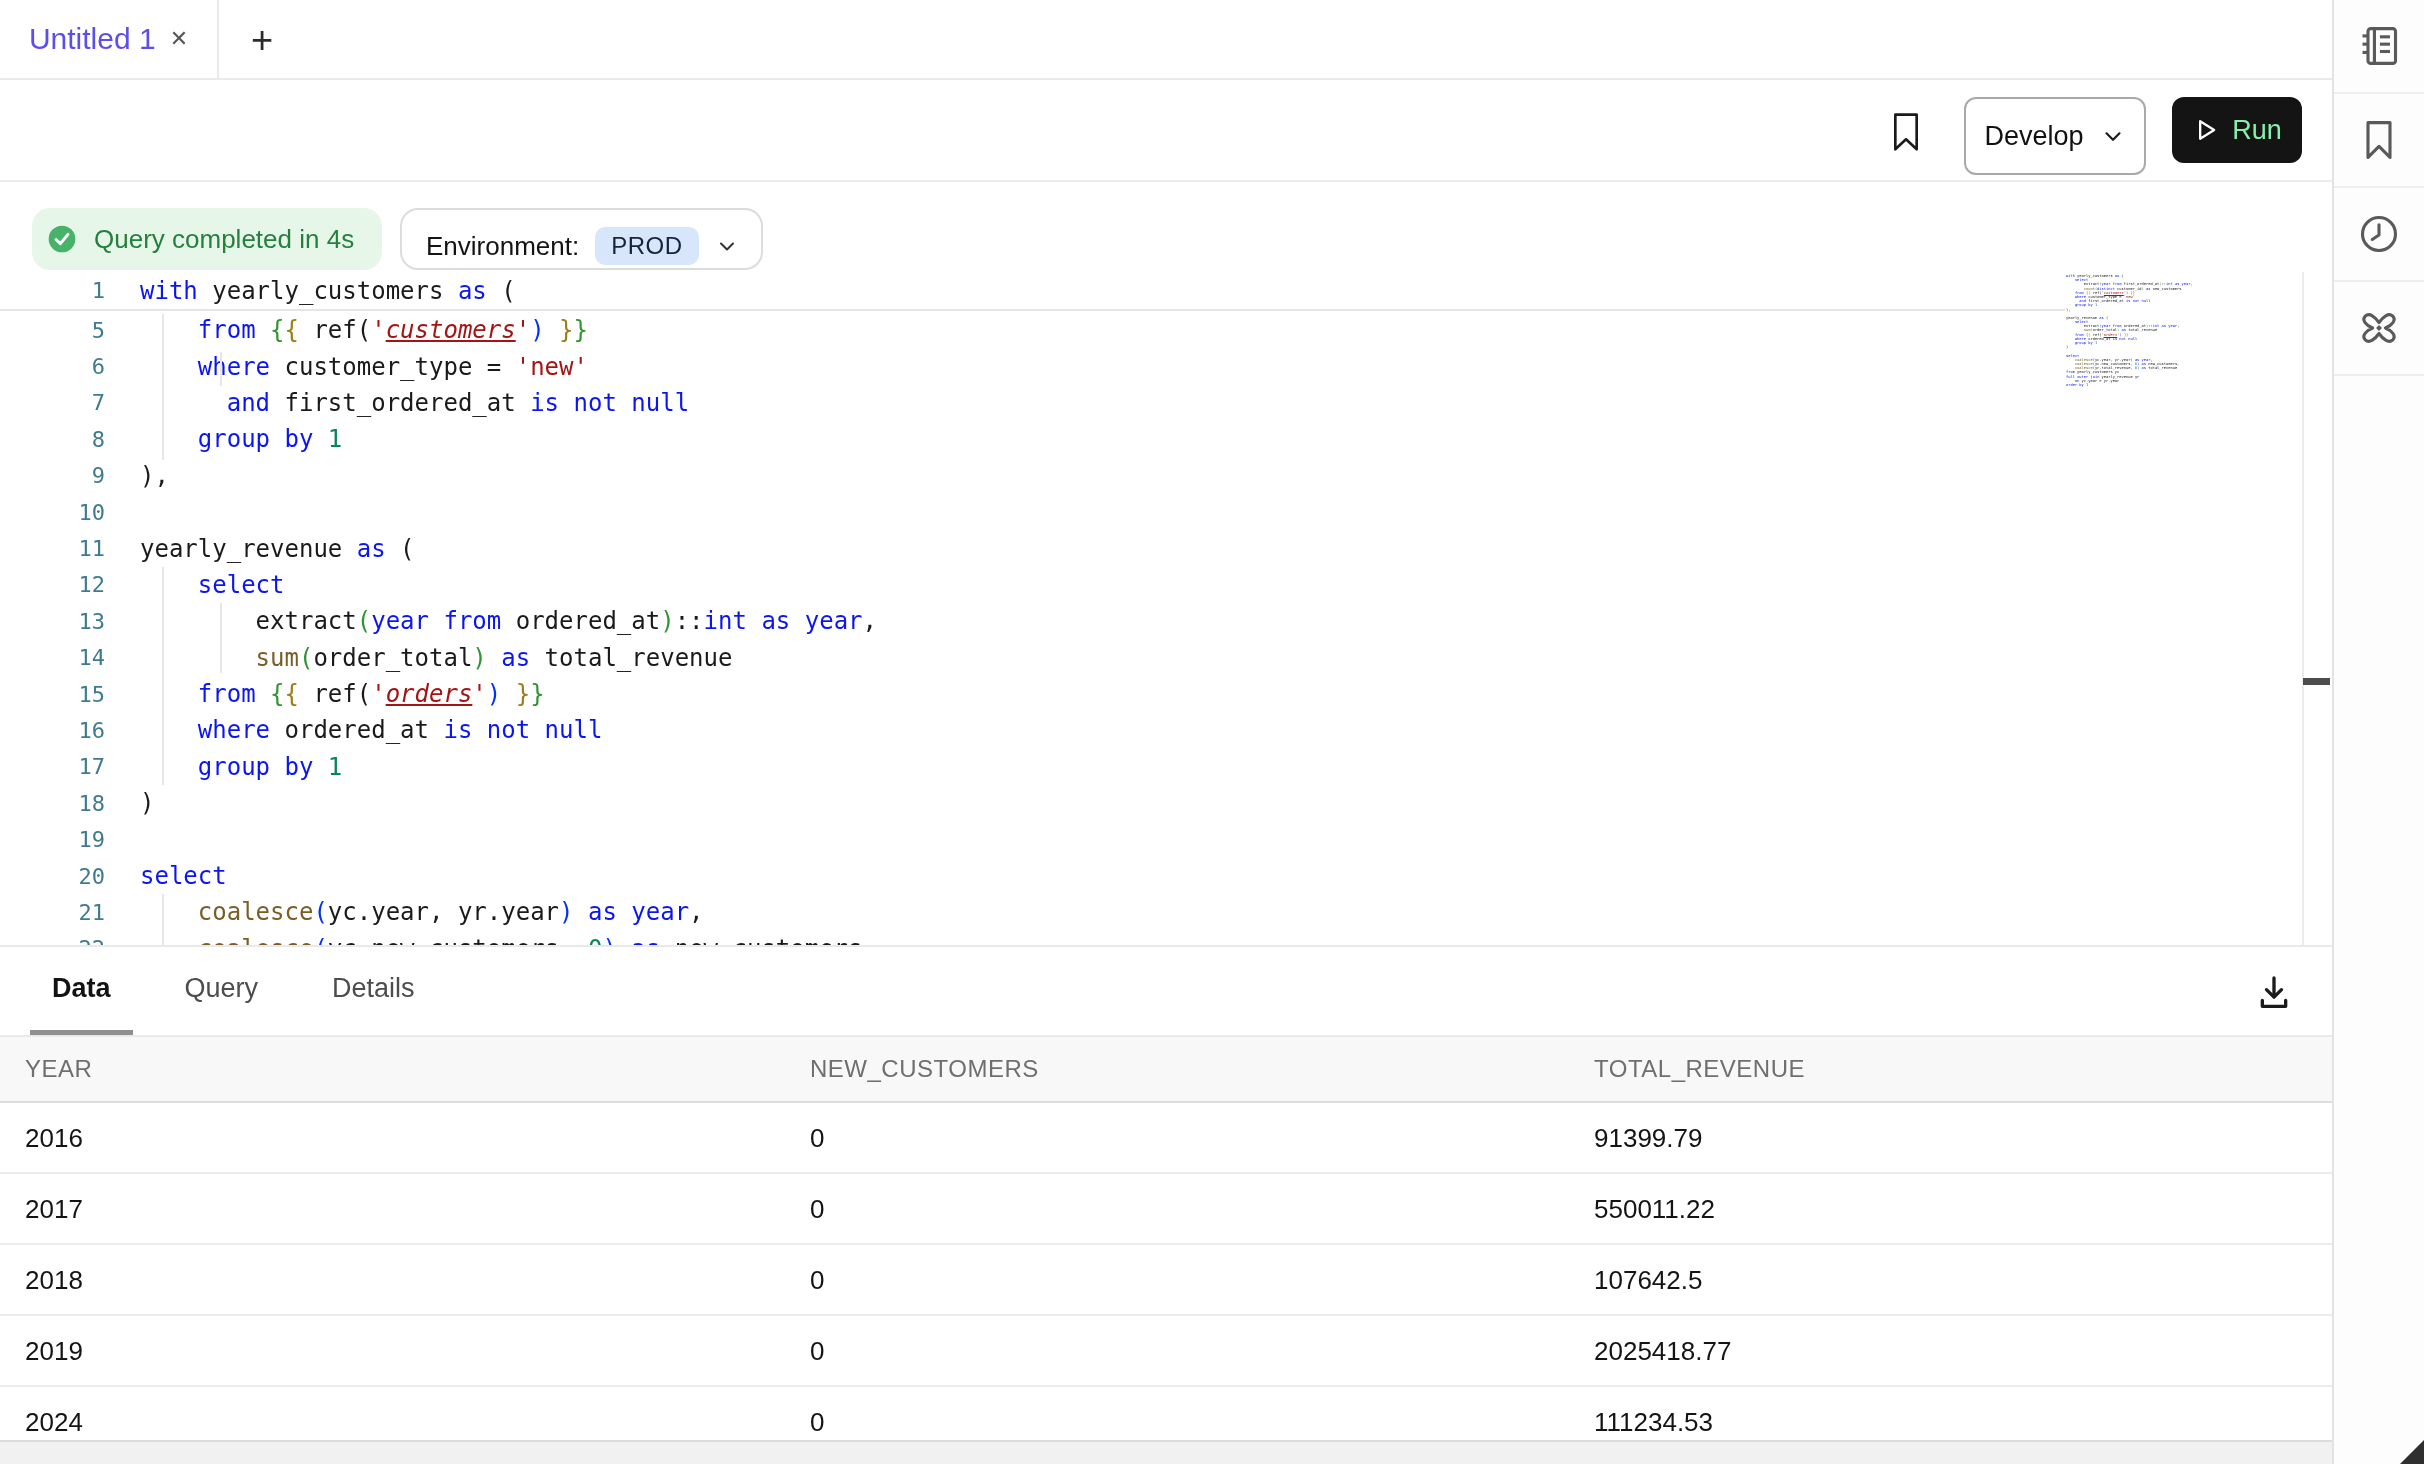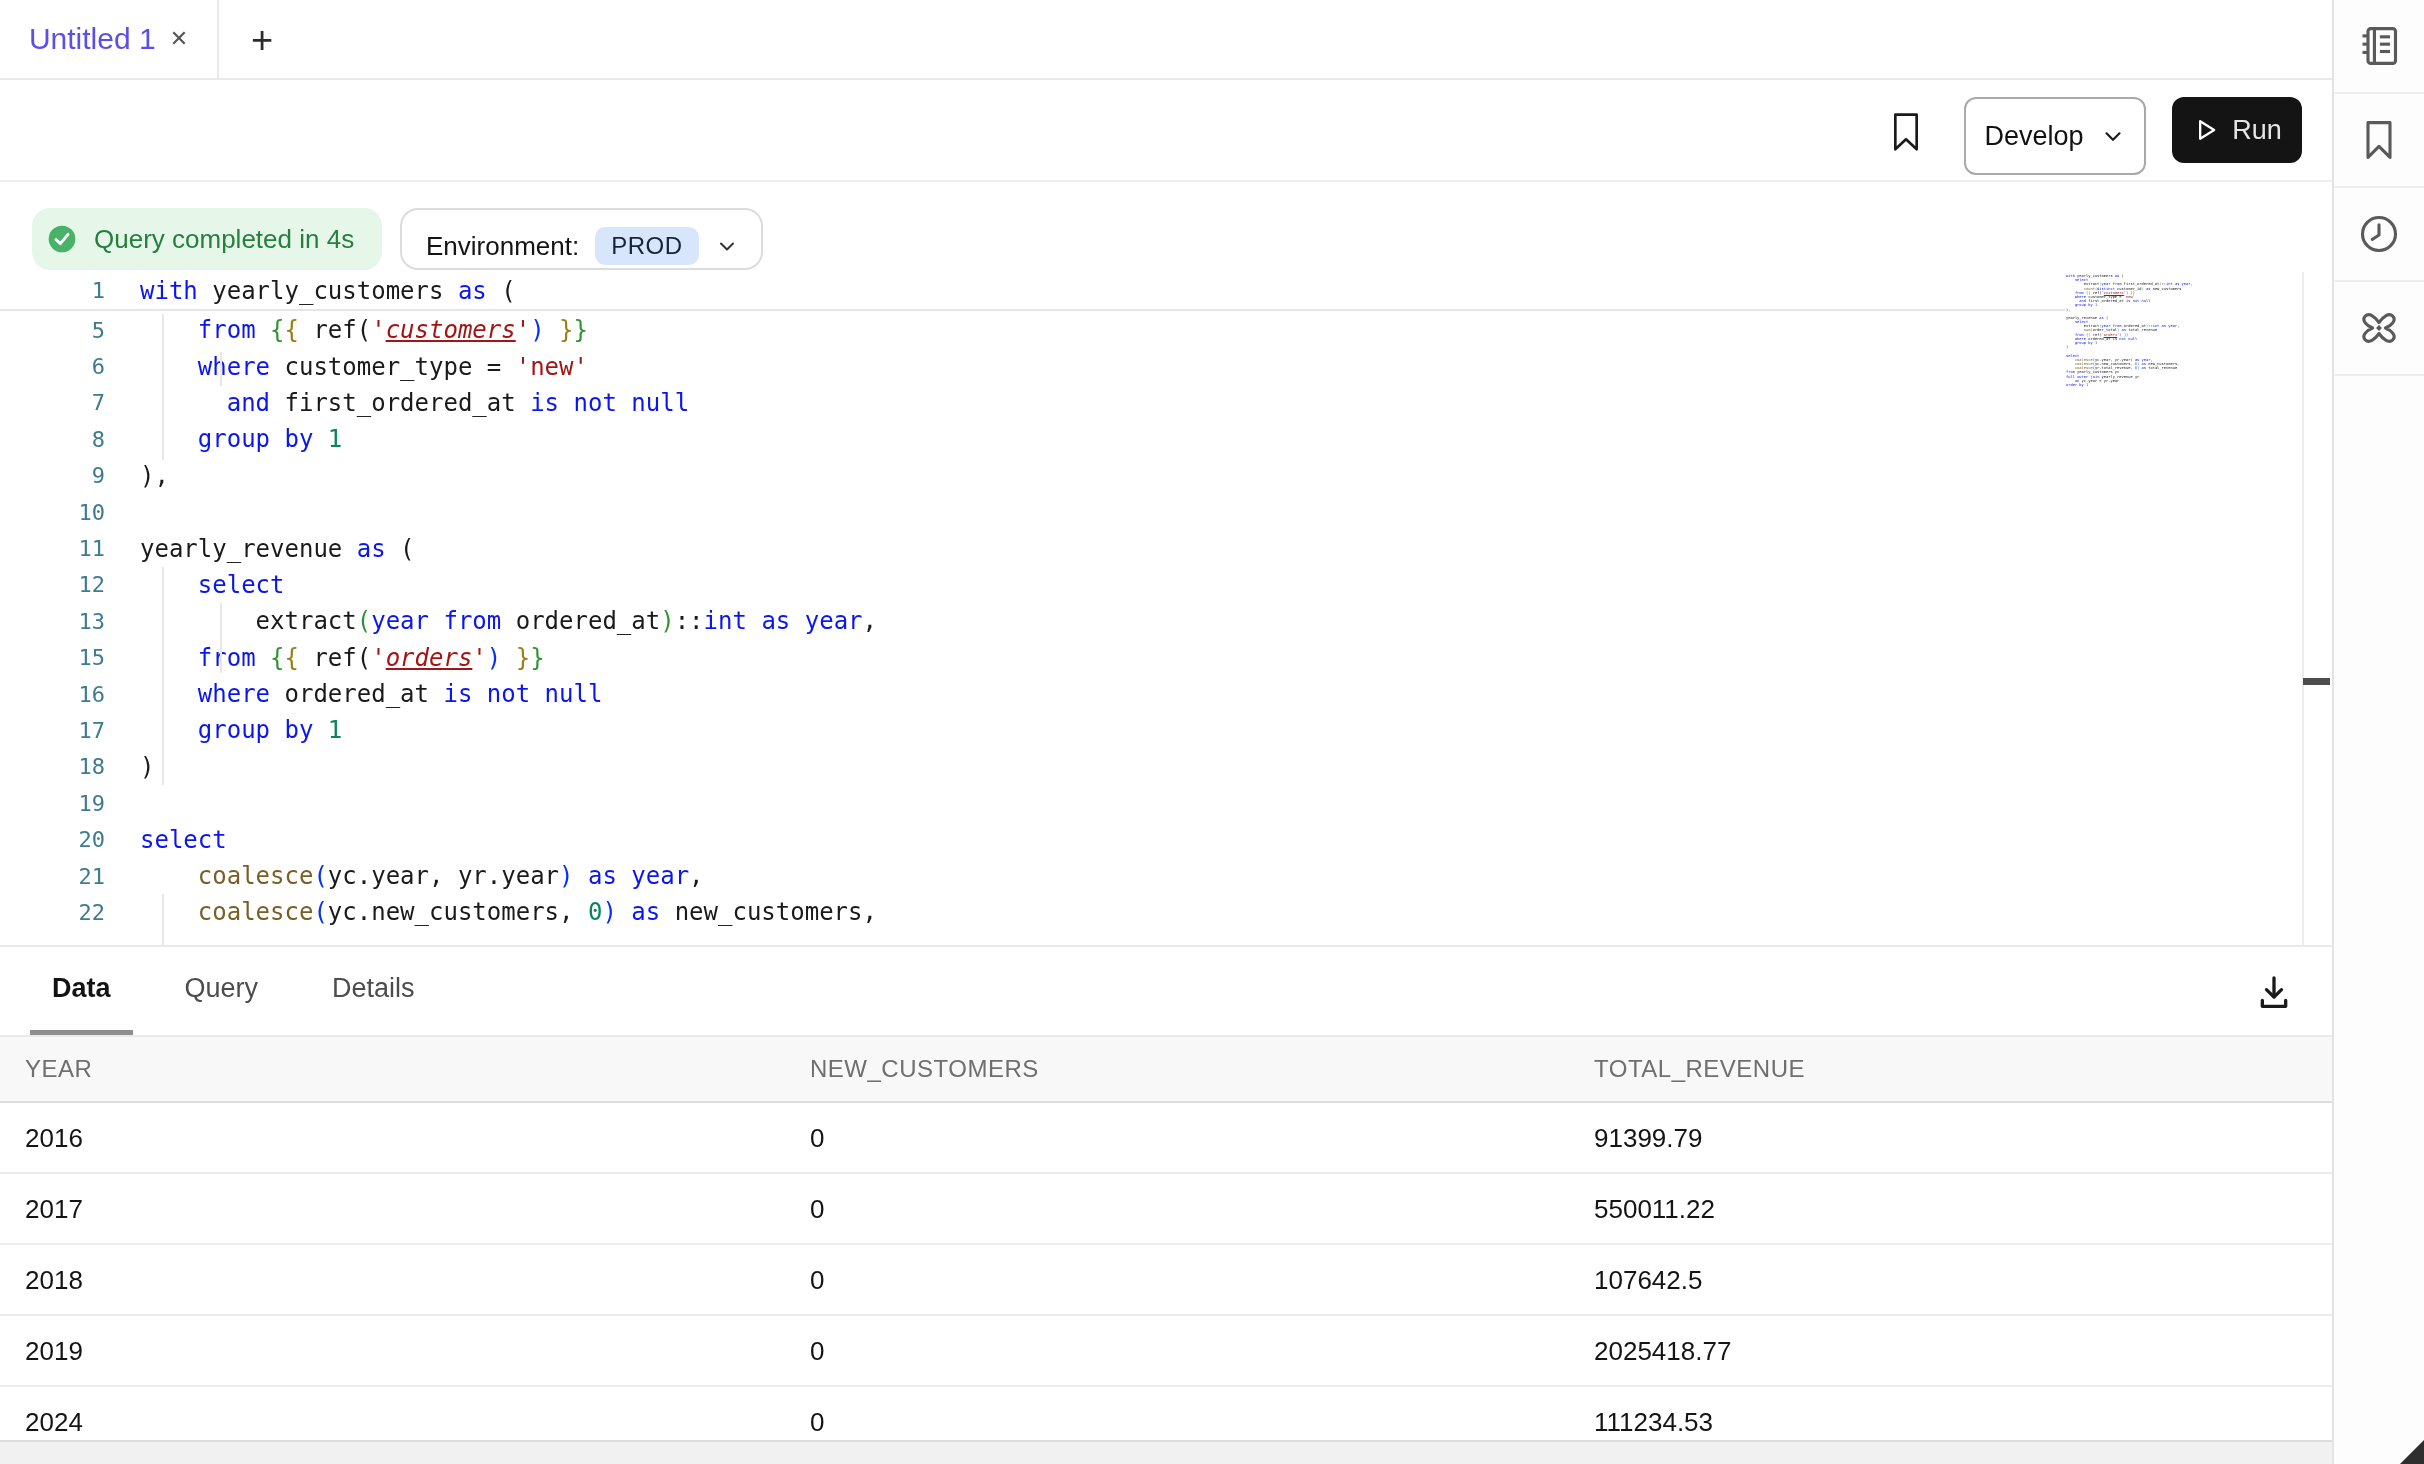--- a/index.html
+++ b/index.html
@@ -18,21 +18,21 @@
   .tab-close { color:#555; font-size:22px; line-height:1; }
   .newtab { position:absolute; left:236px; top:14px; width:52px; height:52px; display:flex; align-items:center; justify-content:center;
             font-size:38px; font-weight:300; color:#2b2b2b; cursor:pointer; }
 
   
   .toolbar { position:absolute; left:0; top:80px; width:100%; height:102px; border-bottom:2px solid #ededed; background:#fff; }
   .icon-btn { position:absolute; cursor:pointer; display:flex; align-items:center; justify-content:center; }
   .btn-develop { position:absolute; left:1964px; top:17px; width:182px; height:78px; border:2px solid #a9a9a9; border-radius:12px;
                  background:#fff; display:flex; align-items:center; justify-content:center; gap:16px; font-size:27px; color:#111; cursor:pointer; }
   .btn-run { position:absolute; left:2172px; top:17px; width:130px; height:66px; background:#141414; border-radius:12px; border:none;
-             display:flex; align-items:center; justify-content:center; gap:12px; color:#e5e5e5; font-size:27px; cursor:pointer; }
+             display:flex; align-items:center; justify-content:center; gap:12px; color:#86efac; font-size:27px; cursor:pointer; }
 
   
   .statusrow { position:absolute; left:0; top:182px; width:100%; height:90px; background:#fff; }
   .pill-status { position:absolute; left:32px; top:26px; height:62px; padding:0 28px 0 14px; background:#e6f7e9; border-radius:18px;
                  display:flex; align-items:center; gap:16px; }
   .pill-status-text { color:#257f3e; font-size:26px; font-weight:500; }
   .env-select { position:absolute; left:400px; top:26px; height:62px; padding:14px 22px 0 24px; background:#fff; border:2px solid #dcdcdc;
                 border-radius:18px; display:flex; align-items:center; gap:16px; cursor:pointer; }
   .env-label { color:#141414; font-size:26px; font-weight:500; }
   .env-pill { background:#d7e6fb; color:#16233a; border-radius:10px; padding:5px 16px; font-size:24px; font-weight:500; letter-spacing:0.5px; }
@@ -170,20 +170,24 @@
             <span class="ln">11</span>
             <span class="cd"><span class="tk-id">yearly_revenue </span><span class="tk-kw">as</span><span class="tk-id"> (</span></span>
           </div>
           <div class="cl">
             <span class="ln">12</span>
             <span class="cd"><span class="tk-id">    </span><span class="tk-kw">select</span></span>
           </div>
           <div class="cl">
             <span class="ln">13</span>
             <span class="cd"><span class="tk-id">        extract</span><span class="tk-bg">(</span><span class="tk-kw">year</span><span class="tk-id"> </span><span class="tk-kw">from</span><span class="tk-id"> ordered_at</span><span class="tk-bg">)</span><span class="tk-id">::</span><span class="tk-kw">int</span><span class="tk-id"> </span><span class="tk-kw">as</span><span class="tk-id"> </span><span class="tk-kw">year</span><span class="tk-id">,</span></span>
+          </div>
+          <div class="cl">
+            <span class="ln">14</span>
+            <span class="cd"><span class="tk-id">        </span><span class="tk-fn">sum</span><span class="tk-bg">(</span><span class="tk-id">order_total</span><span class="tk-bg">)</span><span class="tk-id"> </span><span class="tk-kw">as</span><span class="tk-id"> total_revenue</span></span>
           </div>
           <div class="cl">
             <span class="ln">15</span>
             <span class="cd"><span class="tk-id">    </span><span class="tk-kw">from</span><span class="tk-id"> </span><span class="tk-bg">{</span><span class="tk-bgold">{</span><span class="tk-id"> ref</span><span class="tk-id">(</span><span class="tk-str">'</span><span class="tk-link">orders</span><span class="tk-str">'</span><span class="tk-bblue">)</span><span class="tk-id"> </span><span class="tk-bgold">}</span><span class="tk-bg">}</span></span>
           </div>
           <div class="cl">
             <span class="ln">16</span>
             <span class="cd"><span class="tk-id">    </span><span class="tk-kw">where</span><span class="tk-id"> ordered_at </span><span class="tk-kw">is</span><span class="tk-id"> </span><span class="tk-kw">not</span><span class="tk-id"> </span><span class="tk-kw">null</span></span>
           </div>
           <div class="cl">

